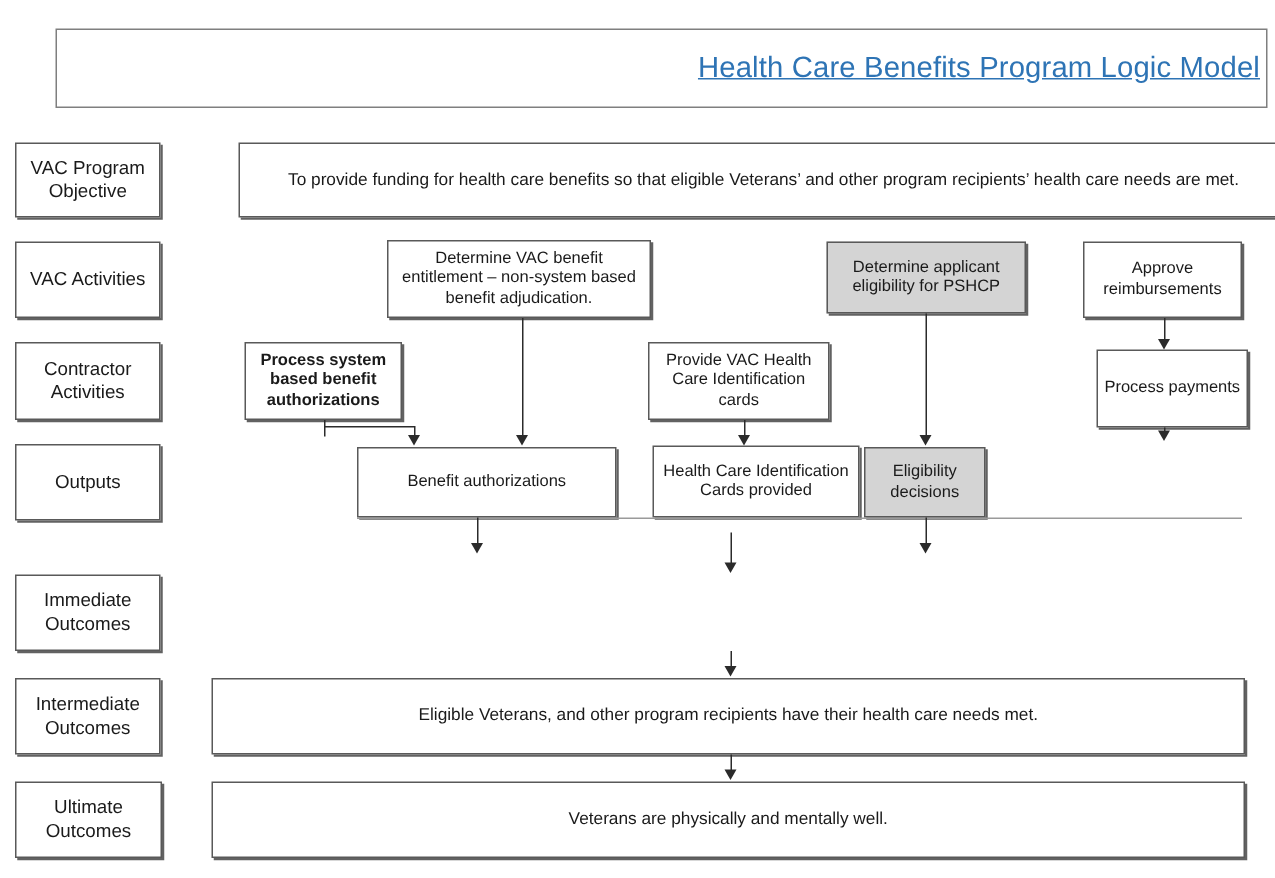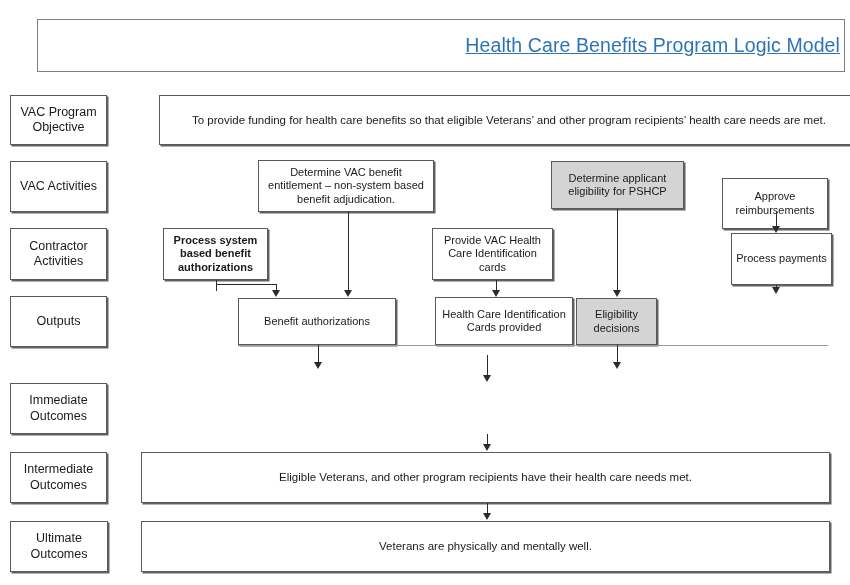--- a/index.html
+++ b/index.html
@@ -125,37 +125,37 @@
   </div>
 
   <div class="box shadow" style="left:258px; top:160px; width:176px; height:52px;text-align:center;">
     <span class="box-inner node-text">Determine VAC benefit entitlement – non-system based benefit adjudication.</span>
   </div>
 
   <div class="box shadow gray" style="left:551px; top:161px; width:133px; height:48px;">
     <span class="box-inner node-text">Determine applicant eligibility for PSHCP</span>
   </div>
 
-  <div class="box shadow" style="left:722px; top:178px; width:106px; height:51px;">
+  <div class="box shadow" style="left:722px; top:161px; width:106px; height:51px;">
     <span class="box-inner node-text">Approve reimbursements</span>
   </div>
 
   <div class="box shadow" style="left:163px; top:228px; width:105px; height:52px;font-weight:bold;">
     <span class="box-inner node-text">Process system based benefit authorizations</span>
   </div>
 
   <div class="box shadow" style="left:432px; top:228px; width:121px; height:52px;">
     <span class="box-inner node-text">Provide VAC Health Care Identification cards</span>
   </div>
 
   <div class="box shadow" style="left:731px; top:233px; width:101px; height:52px;">
     <span class="box-inner node-text">Process payments</span>
   </div>
 
-  <div class="box shadow" style="left:238px; top:298px; width:158px; height:47px;text-align:center;">
+  <div class="box shadow" style="left:238px; top:298px; width:173px; height:47px;text-align:center;">
     <span class="box-inner node-text">Benefit authorizations</span>
   </div>
 
   <div class="box shadow" style="left:435px; top:297px; width:138px; height:48px;">
     <span class="box-inner node-text">Health Care Identification Cards provided</span>
   </div>
 
   <div class="box shadow gray" style="left:576px; top:298px; width:81px; height:47px;">
     <span class="box-inner node-text">Eligibility decisions</span>
   </div>

